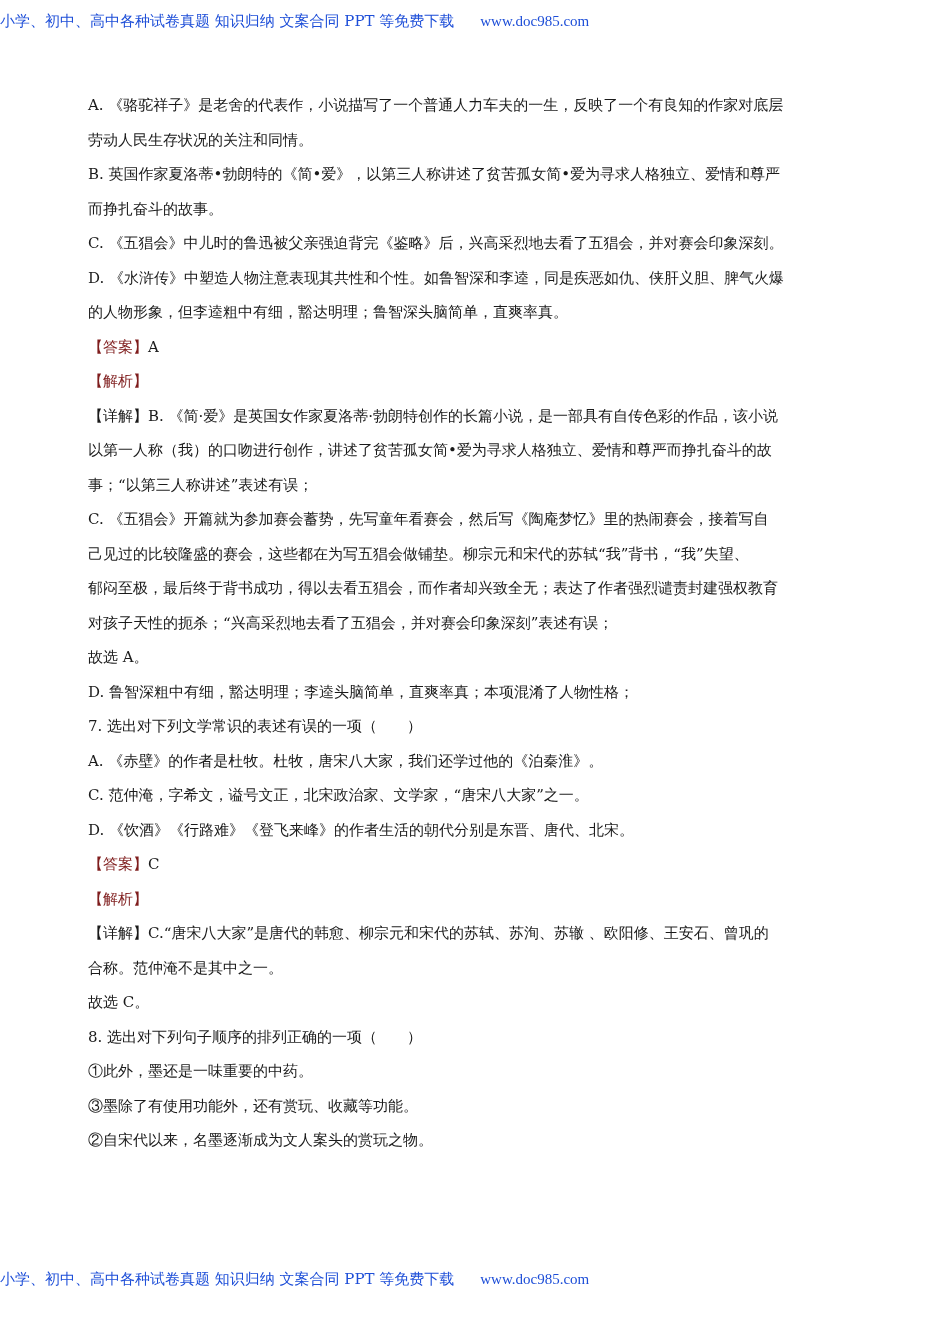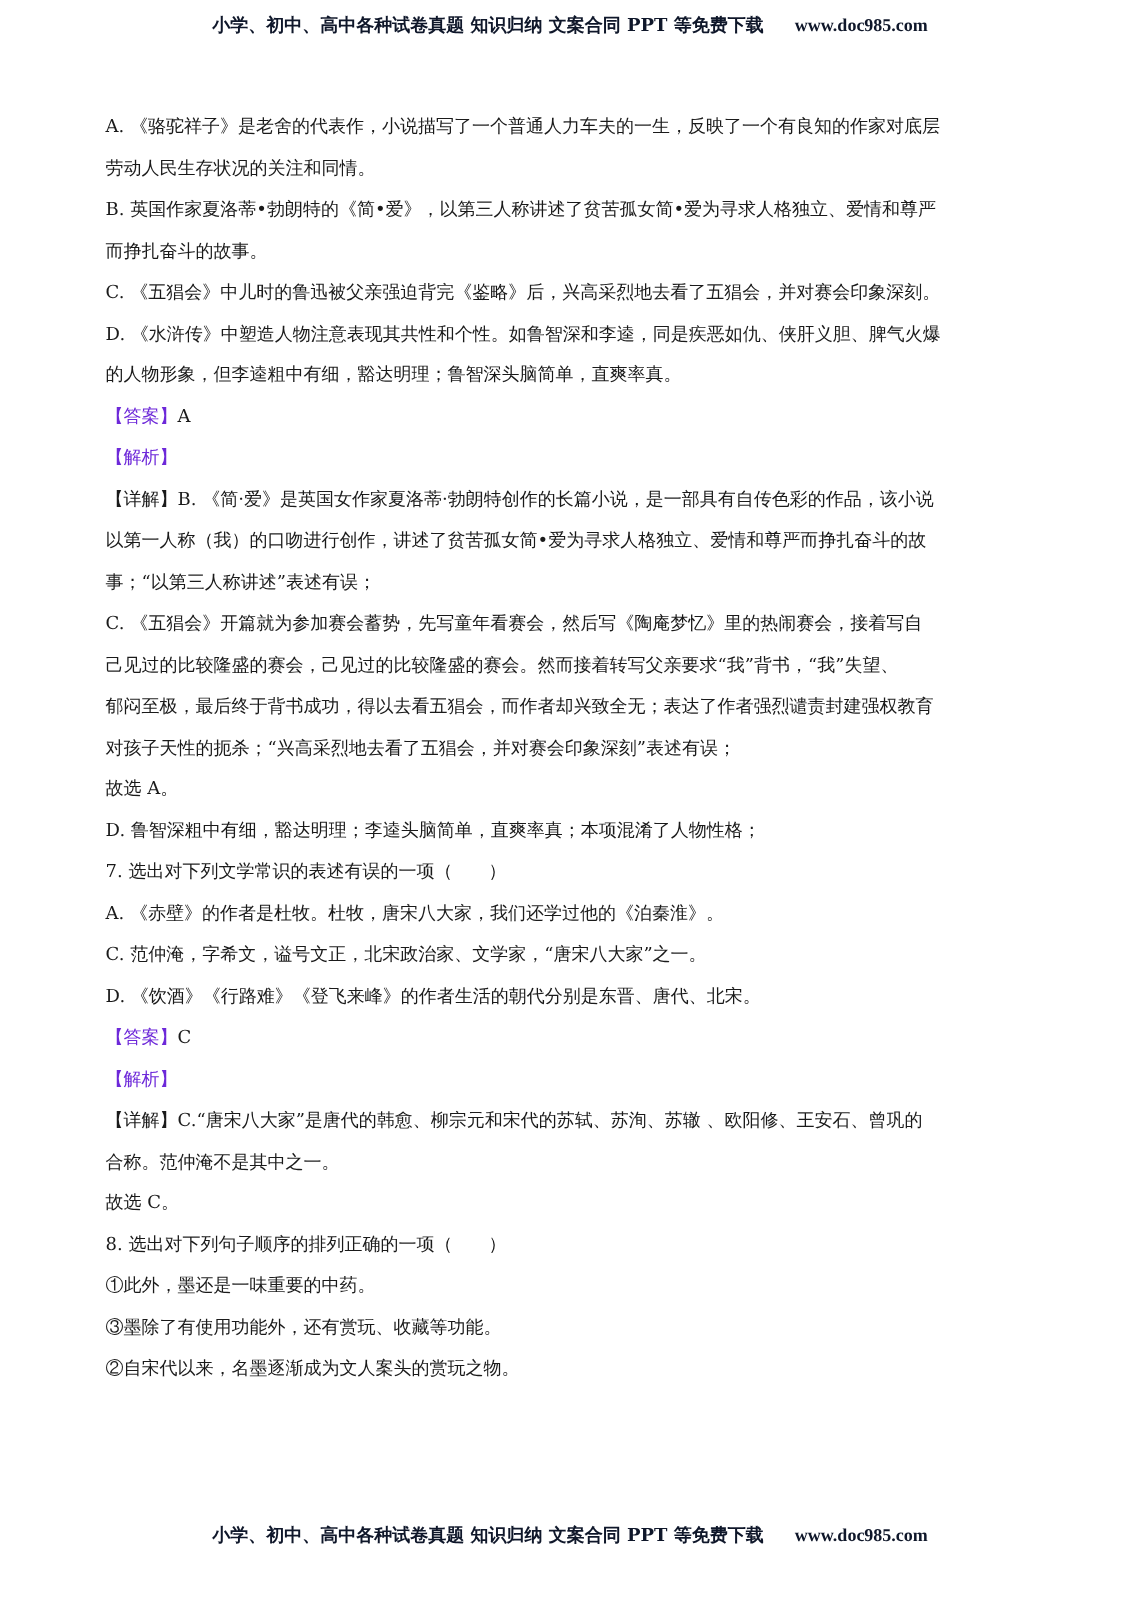--- a/index.html
+++ b/index.html
@@ -12,46 +12,45 @@
     height: 1344px;
     position: relative;
     overflow: hidden;
     font-family: "DejaVu Serif", "Liberation Serif", serif;
     color: #1a1a1a;
   }
   .page-header, .page-footer {
     position: absolute;
     left: 0;
     width: 950px;
-    text-align: center;
+    text-align: left;
     font-size: 15px;
-    color: #0f172a;
+    color: #1d4ed8;
     white-space: nowrap;
-    font-weight: bold;
   }
   .page-header { top: 12px; }
   .page-footer { top: 1270px; }
   .page-header .url, .page-footer .url {
     margin-left: 26px;
     font-family: "Liberation Serif", serif;
   }
   .content {
     position: absolute;
     left: 88px;
     top: 88px;
     width: 780px;
   }
   .line {
     font-size: 15px;
     line-height: 34.5px;
     height: 34.5px;
     white-space: nowrap;
   }
   .label {
-    color: #6d28d9;
+    color: #7f1d1d;
   }
 </style>
 </head>
 <body>
 
 <div class="page-header">
   <span>小学、初中、高中各种试卷真题  知识归纳  文案合同  PPT 等免费下载</span><span class="url">www.doc985.com</span>
 </div>
 
 <div class="content">
@@ -69,21 +68,21 @@
   </div>
   <div class="line">
     <span class="label">【解析】</span>
   </div>
   <div class="line">
     <span>【详解】</span><span>B. 《简·爱》是英国女作家夏洛蒂·勃朗特创作的长篇小说，是一部具有自传色彩的作品，该小说</span>
   </div>
   <div class="line">以第一人称（我）的口吻进行创作，讲述了贫苦孤女简•爱为寻求人格独立、爱情和尊严而挣扎奋斗的故</div>
   <div class="line">事；“以第三人称讲述”表述有误；</div>
   <div class="line">C. 《五猖会》开篇就为参加赛会蓄势，先写童年看赛会，然后写《陶庵梦忆》里的热闹赛会，接着写自</div>
-  <div class="line">己见过的比较隆盛的赛会，己见过的比较隆盛的赛会。然而接着转写父亲要求“我”背书，“我”失望、</div>
+  <div class="line">己见过的比较隆盛的赛会，这些都在为写五猖会做铺垫。柳宗元和宋代的苏轼“我”背书，“我”失望、</div>
   <div class="line">郁闷至极，最后终于背书成功，得以去看五猖会，而作者却兴致全无；表达了作者强烈谴责封建强权教育</div>
   <div class="line">对孩子天性的扼杀；“兴高采烈地去看了五猖会，并对赛会印象深刻”表述有误；</div>
   <div class="line">故选 A。</div>
   <div class="line">D. 鲁智深粗中有细，豁达明理；李逵头脑简单，直爽率真；本项混淆了人物性格；</div>
 
   <div class="line">7. 选出对下列文学常识的表述有误的一项（　　）</div>
   <div class="line">A. 《赤壁》的作者是杜牧。杜牧，唐宋八大家，我们还学过他的《泊秦淮》。</div>
   <div class="line">C. 范仲淹，字希文，谥号文正，北宋政治家、文学家，“唐宋八大家”之一。</div>
   <div class="line">D. 《饮酒》《行路难》《登飞来峰》的作者生活的朝代分别是东晋、唐代、北宋。</div>
   <div class="line">

